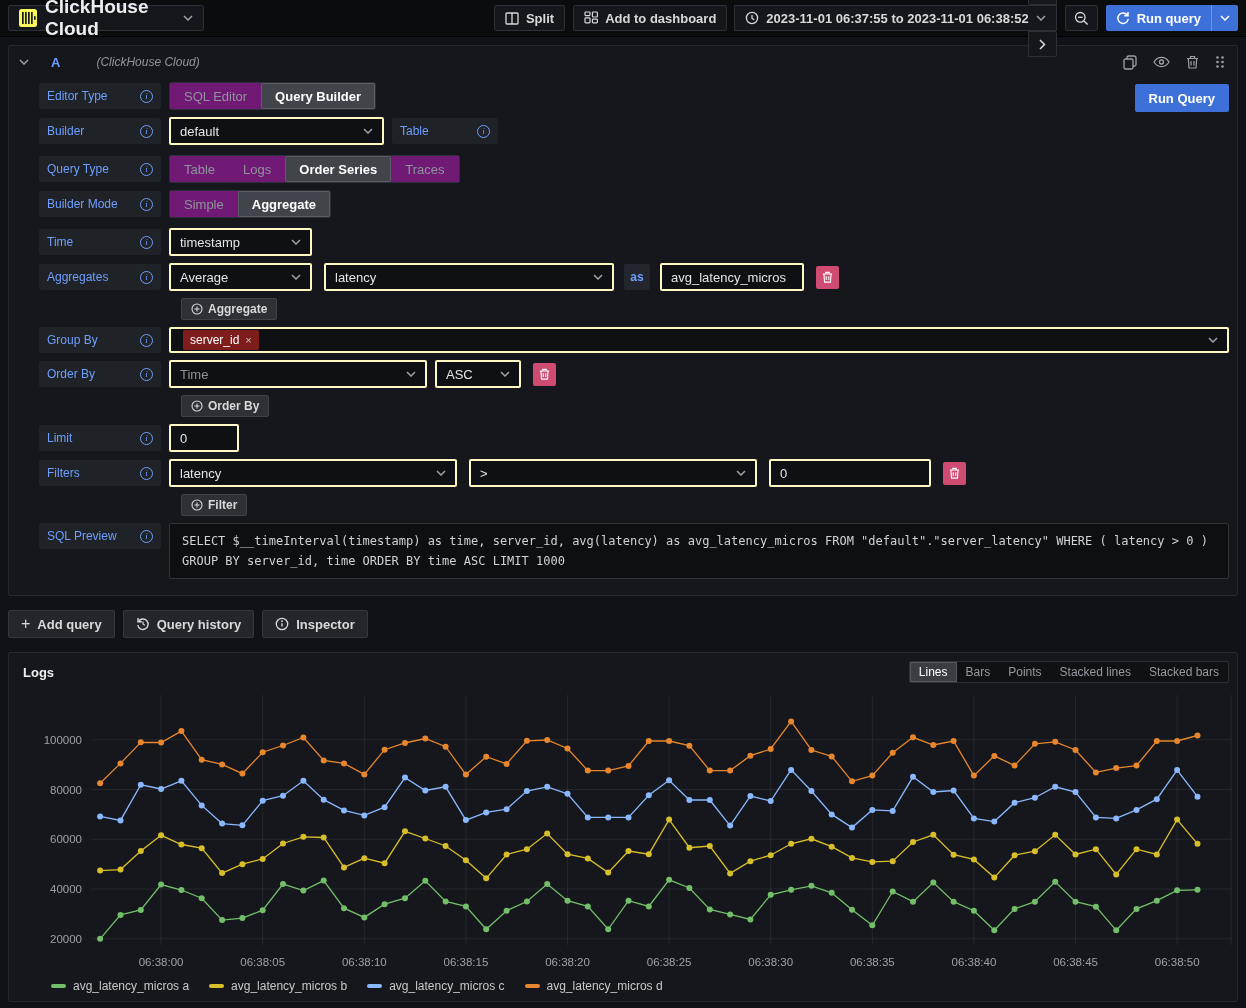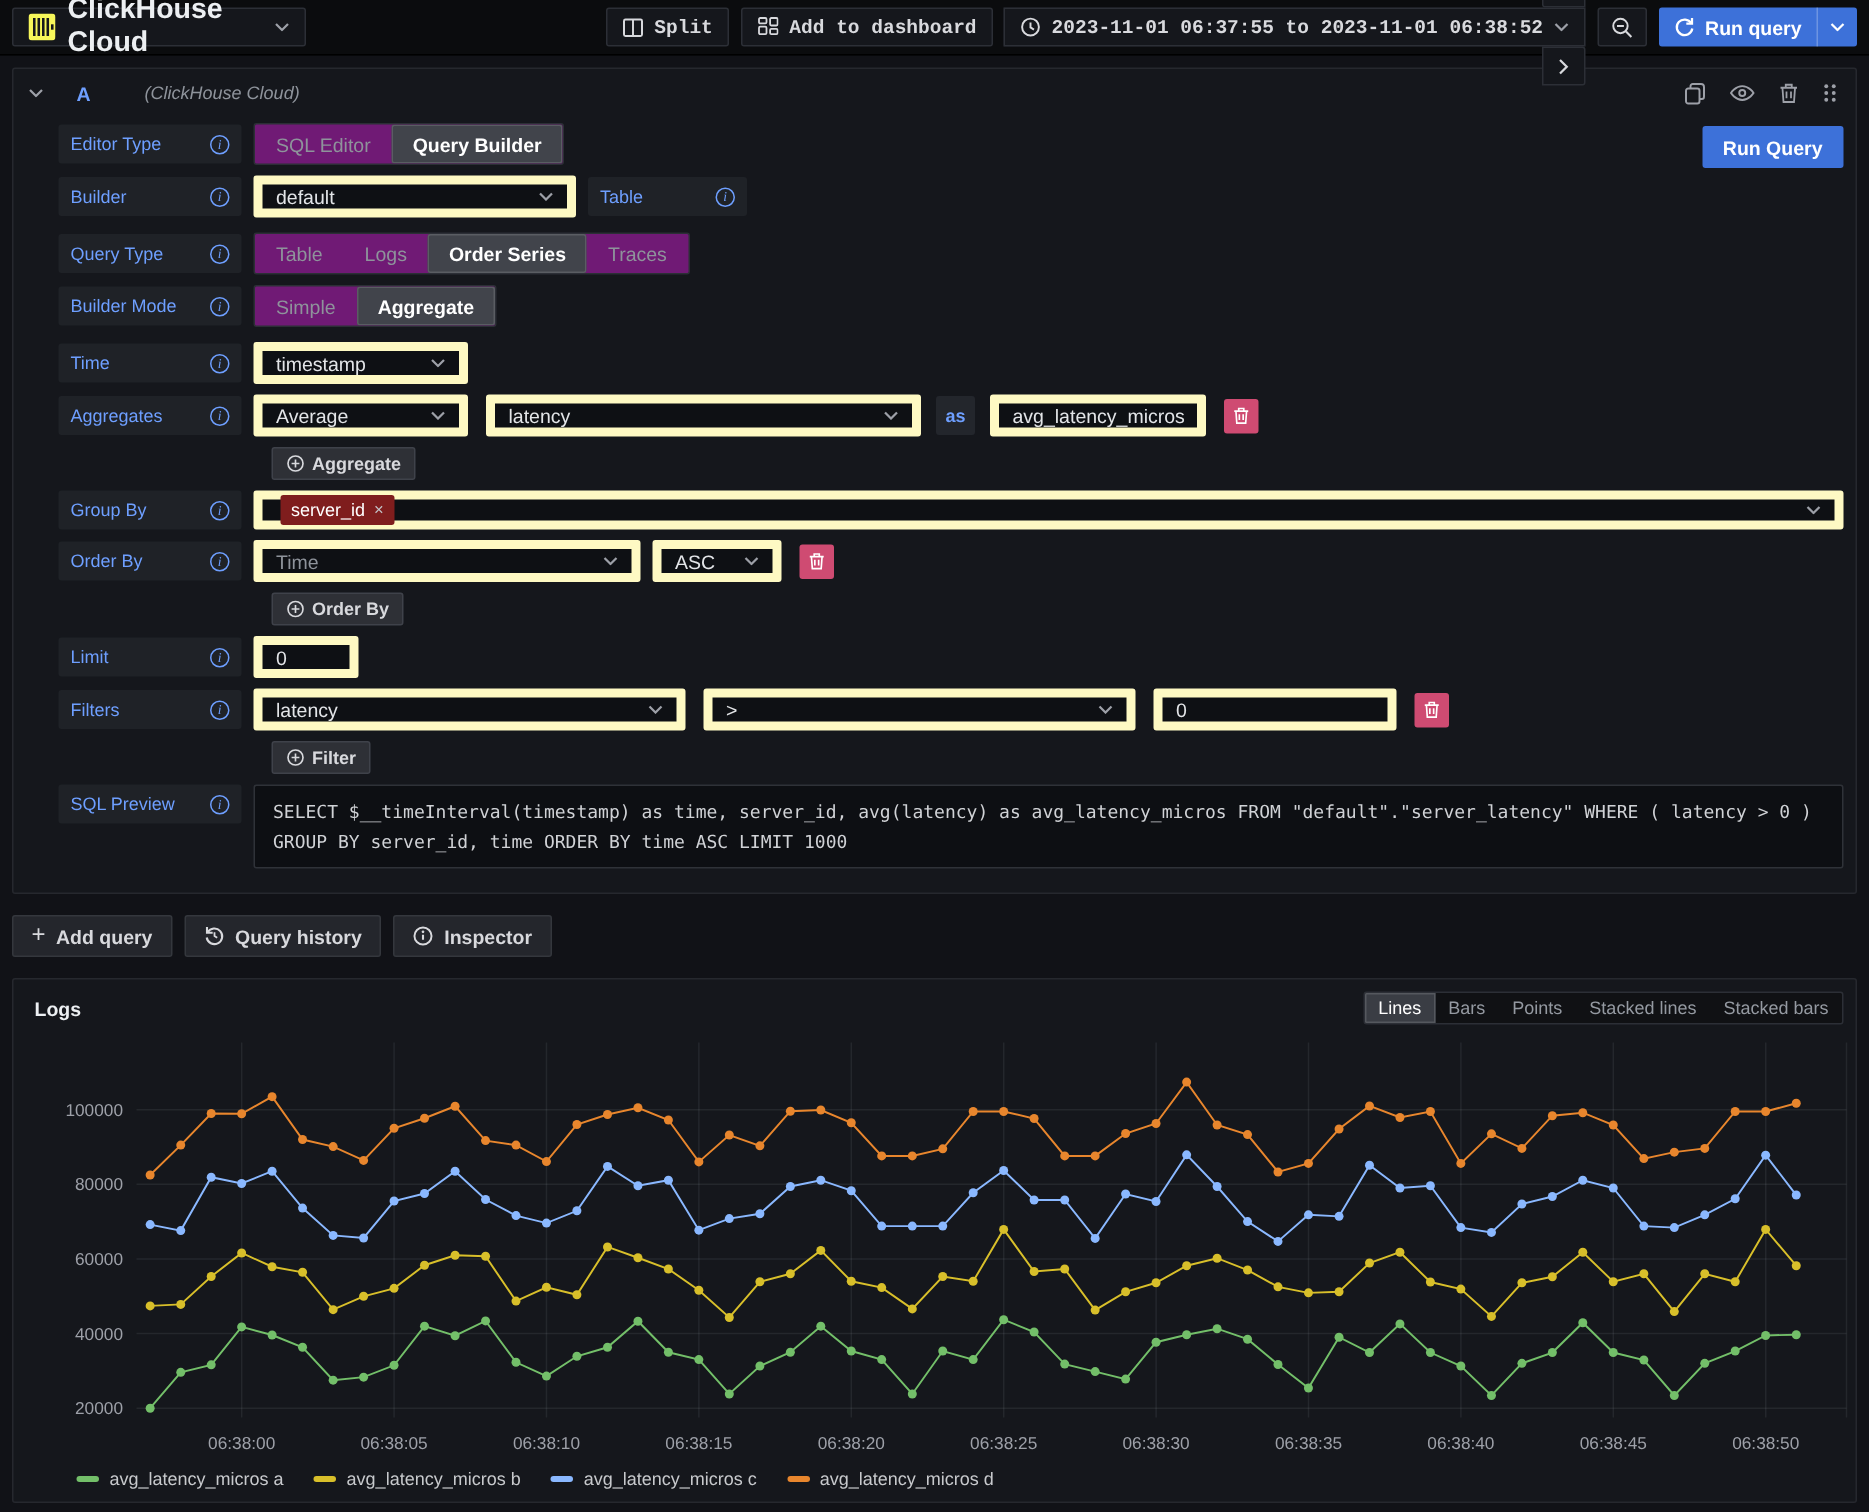--- a/index.html
+++ b/index.html
@@ -17,21 +17,21 @@
   }
   .ds-picker{
     width:196px; height:26px; background:#15171c; border:1px solid #2c2f36;
     border-radius:2px; display:flex; align-items:center; gap:8px; padding:0 10px; cursor:pointer;
   }
   .ds-picker .lbl{flex:1; font-weight:700; color:#eceff2; font-size:19px;}
   .spacer{flex:1;}
   .tb-btn{
     height:26px; background:#15171c; border:1px solid #2c2f36; border-radius:2px;
     display:flex; align-items:center; gap:7px; padding:0 10px; color:#d8d9dd;
-    font-weight:700; font-size:13px; cursor:pointer; white-space:nowrap;font-family:Liberation Mono, monospace;
+    font-weight:700; font-size:13px; cursor:pointer; white-space:nowrap;
   }
   .tb-group{display:flex; align-items:flex-end;flex-direction:column;}
   .tb-group .tb-btn{border-radius:0; margin-left:-1px;}
   .tb-group .tb-btn:first-child{border-radius:2px 0 0 2px; margin-left:0;}
   .tb-group .tb-btn:last-child{border-radius:0 2px 2px 0;}
   .btn-primary{
     height:26px; background:#3d71d9; border:none; border-radius:2px; color:#fff;
     display:flex; align-items:center; font-weight:700; font-size:13px; cursor:pointer;
   }
   .btn-primary .seg-l{display:flex; align-items:center; gap:7px; padding:0 10px;}
@@ -58,21 +58,21 @@
   .seg-wrap{
     display:inline-flex; background:#701a75; border:1px solid #2c2f36; border-radius:2px;
     height:28px; align-items:stretch; overflow:hidden;
   }
   .seg-wrap .seg{
     padding:0 14px; display:flex; align-items:center; color:#8e939b; font-size:13px;
     cursor:pointer; border-radius:2px; white-space:nowrap;
   }
   .seg-wrap .seg.active{background:#41444b; color:#fff; font-weight:700; box-shadow:inset 0 0 0 1px #5a5d63;}
   .select,.input{
-    height:28px; background:#0e1014; border:6px solid #fef9c3; border-radius:2px;
+    height:28px; background:#0e1014; border:2px solid #fef9c3; border-radius:2px;
     display:flex; align-items:center; padding:0 9px; color:#e3e5e8; font-size:13px; cursor:pointer;
   }
   .select .sval{flex:1; white-space:nowrap; overflow:hidden;}
   .select .sval.placeholder{color:#8e939b;}
   .input{cursor:text;}
   .gap8{margin-right:8px;} .gap12{margin-right:12px;}
   .w143{width:143px}.w215{width:215px}.w224{width:224px}.w290{width:290px}.w86{width:86px}
   .w144{width:144px}.w70{width:70px}.w288{width:288px}.w162{width:162px}
   .tlabel{width:106px;}
   .as-badge{

